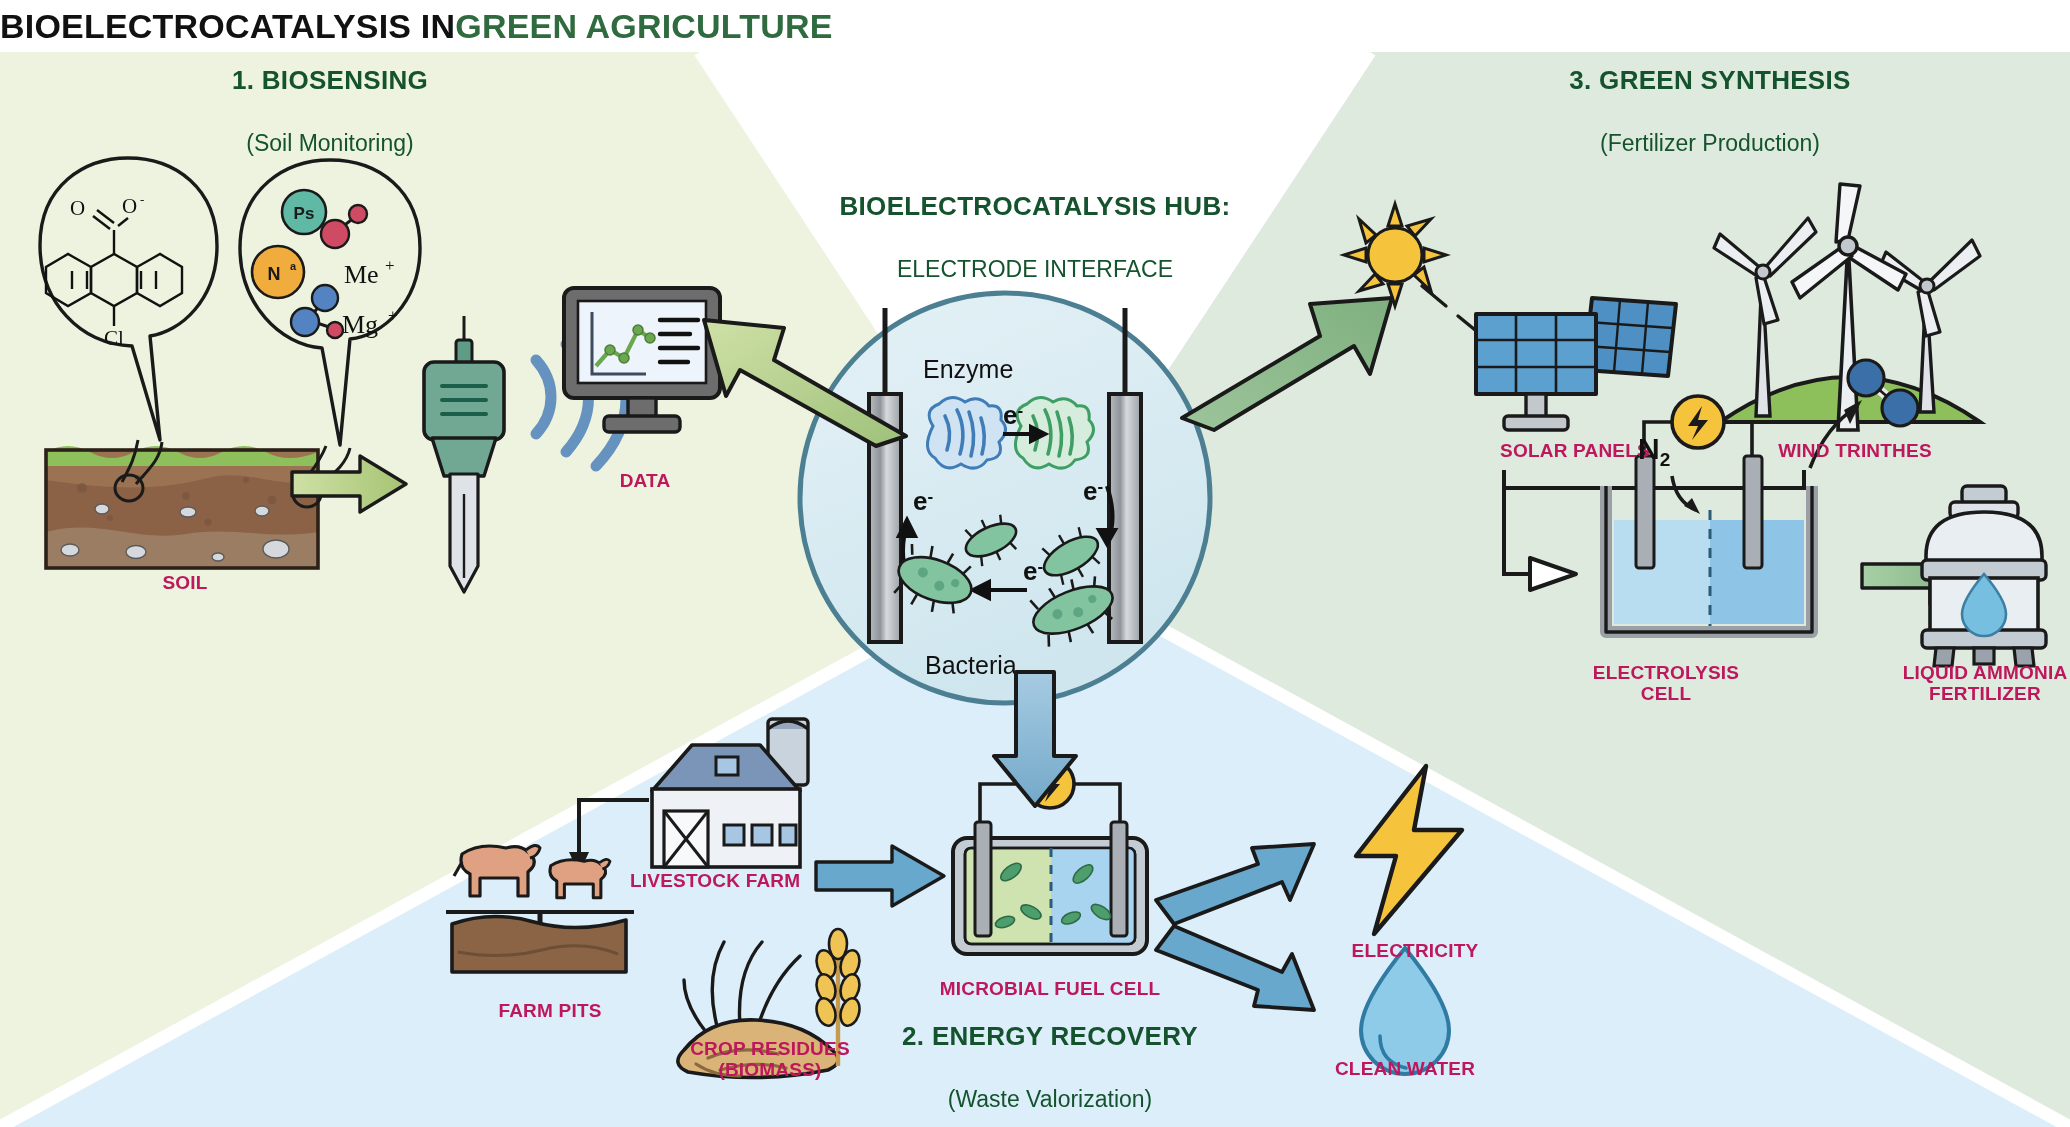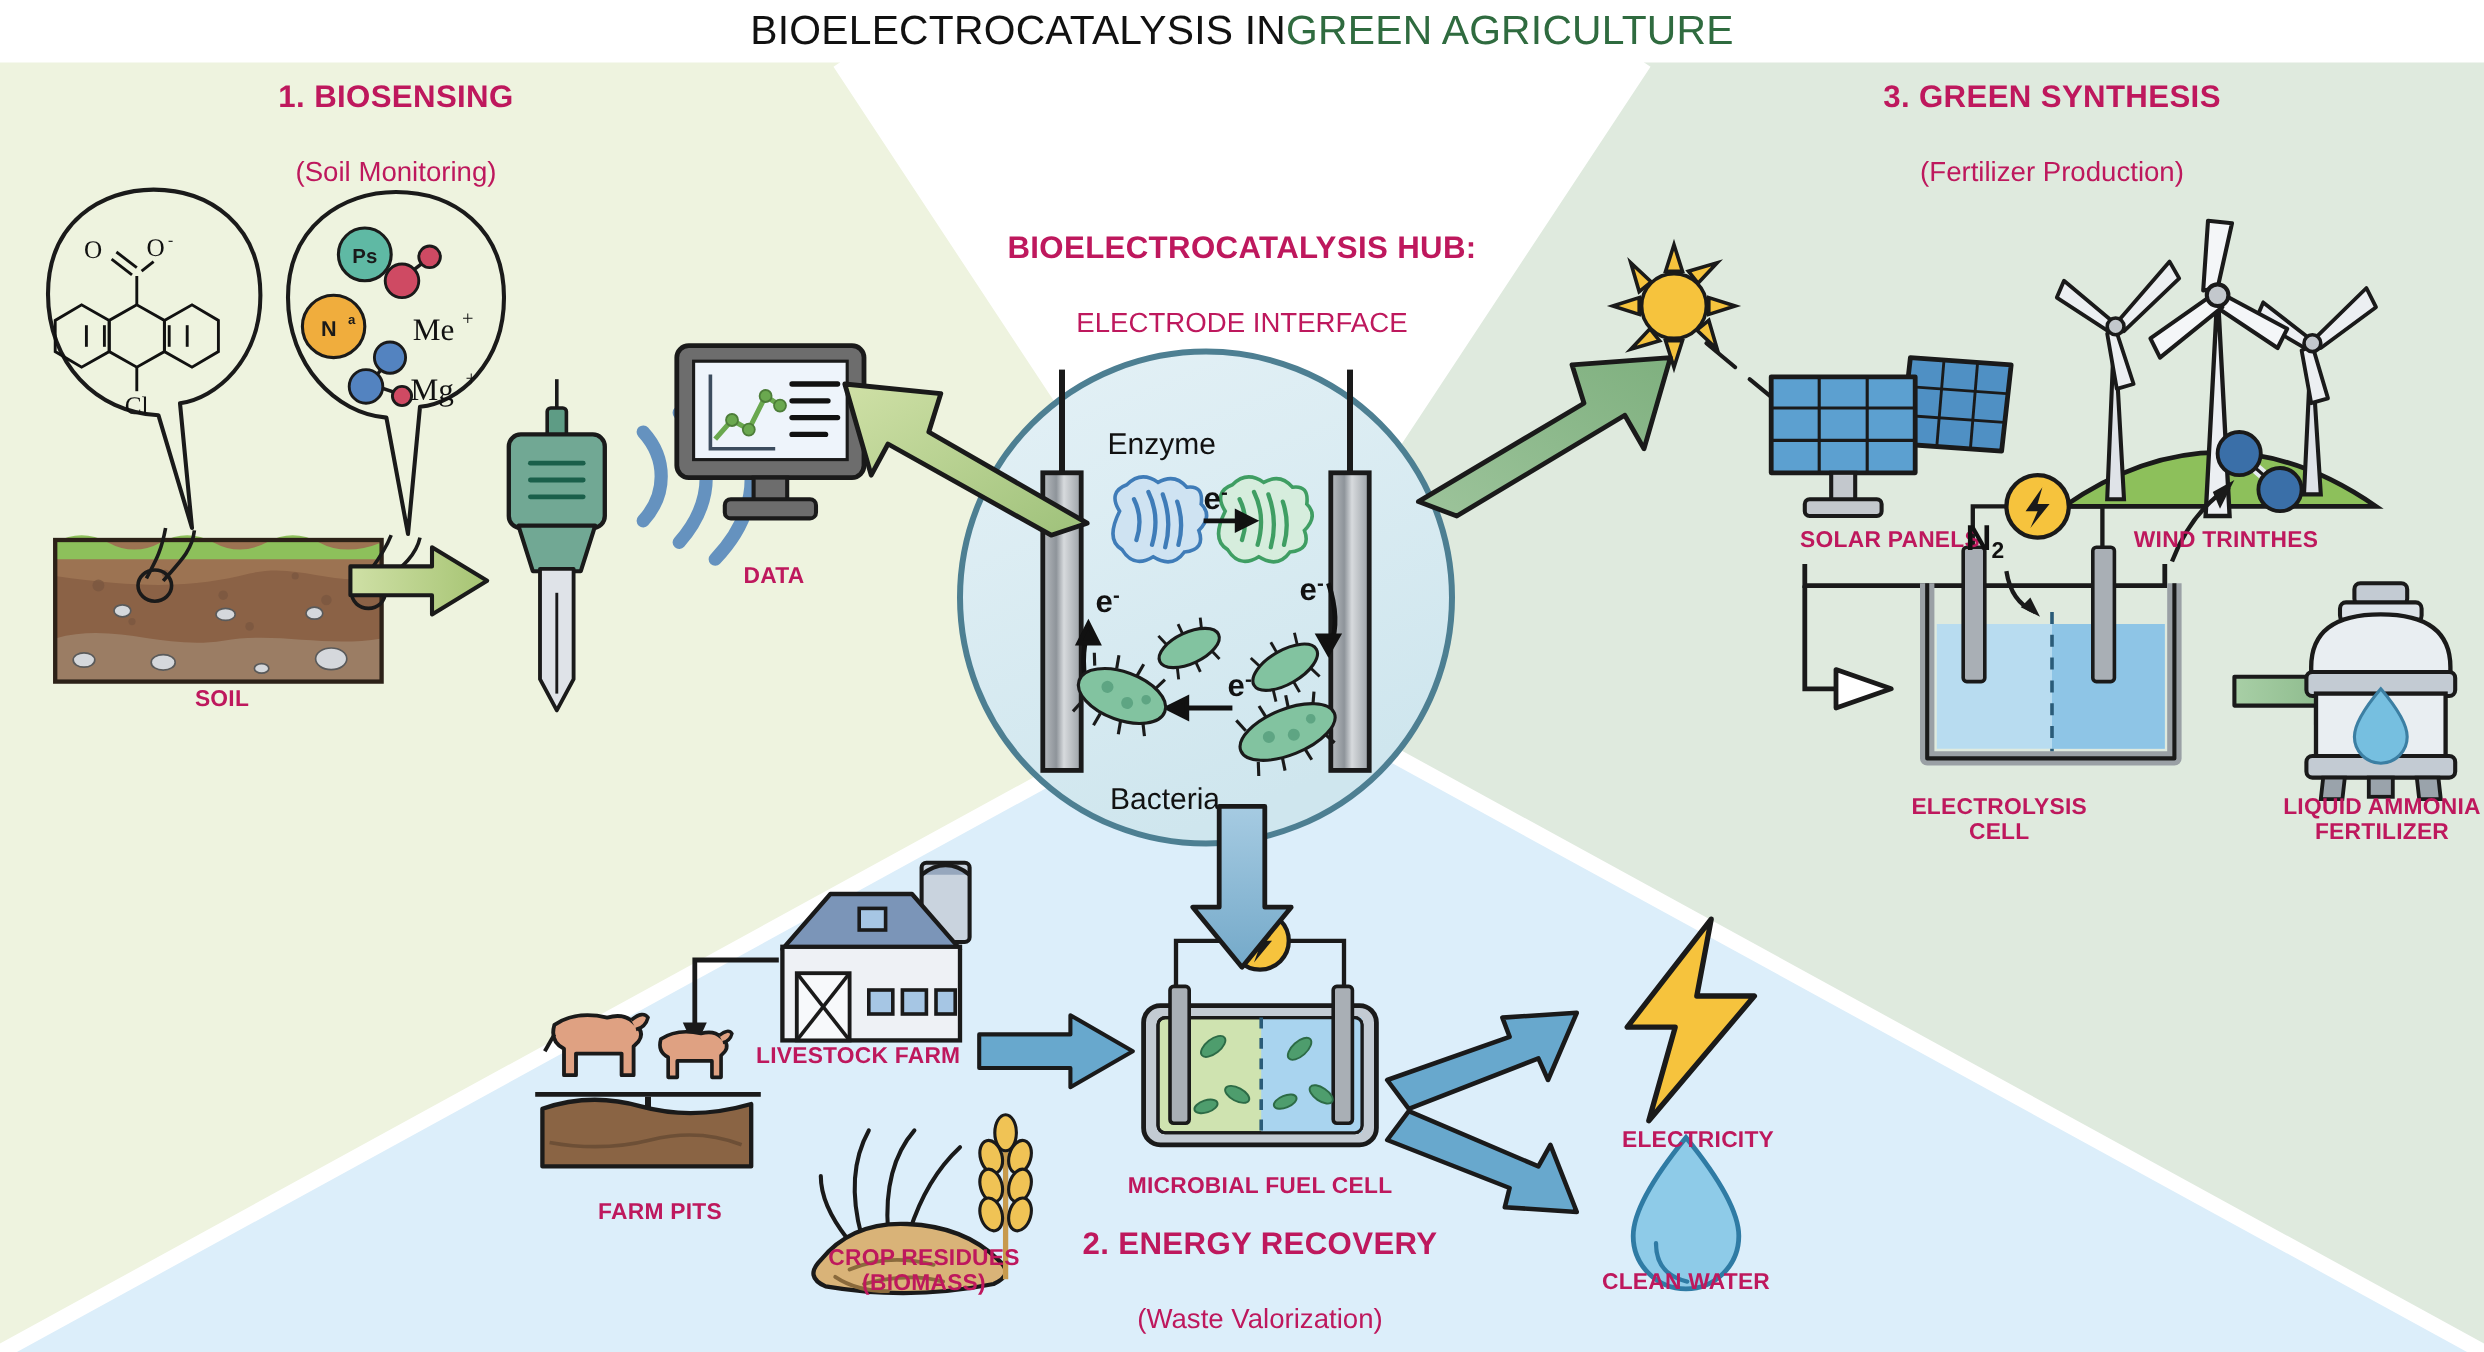--- a/index.html
+++ b/index.html
@@ -5,28 +5,28 @@
   html,body{margin:0;padding:0;background:#fff;}
   body{font-family:"Liberation Sans",sans-serif;}
   #stage{position:relative;width:2070px;height:1127px;overflow:hidden;background:#ffffff;}
 
   
   .bg{position:absolute;inset:0;}
 
   
   #title{
     position:absolute;left:0;top:0;width:2070px;height:52px;
-    display:flex;align-items:center;justify-content:center;
-    font-size:34px;font-weight:normal;letter-spacing:.2px;z-index:40;
+    display:flex;align-items:center;justify-content:flex-start;
+    font-size:34px;font-weight:bold;letter-spacing:.2px;z-index:40;
   }
   #title .dark{color:#111111;}
   #title .green{color:#2f6b3f;}
 
   
-  .hdr{position:absolute;text-align:center;z-index:30;color:#be185d;}
+  .hdr{position:absolute;text-align:center;z-index:30;color:#14532d;}
   .hdr .l1{font-size:26px;font-weight:bold;letter-spacing:.3px;line-height:1.12;}
   .hdr .l2{font-size:23px;font-weight:normal;line-height:1.15;margin-top:35px;}
 
   .cap{position:absolute;text-align:center;z-index:30;color:#be185d;
        font-size:19px;font-weight:bold;line-height:1.12;letter-spacing:.2px;}
   .lbl-serif{position:absolute;z-index:30;color:#111;font-size:22px;}
 
   svg{display:block;overflow:visible;}
   .abs{position:absolute;z-index:20;}
   .z25{z-index:25;}

